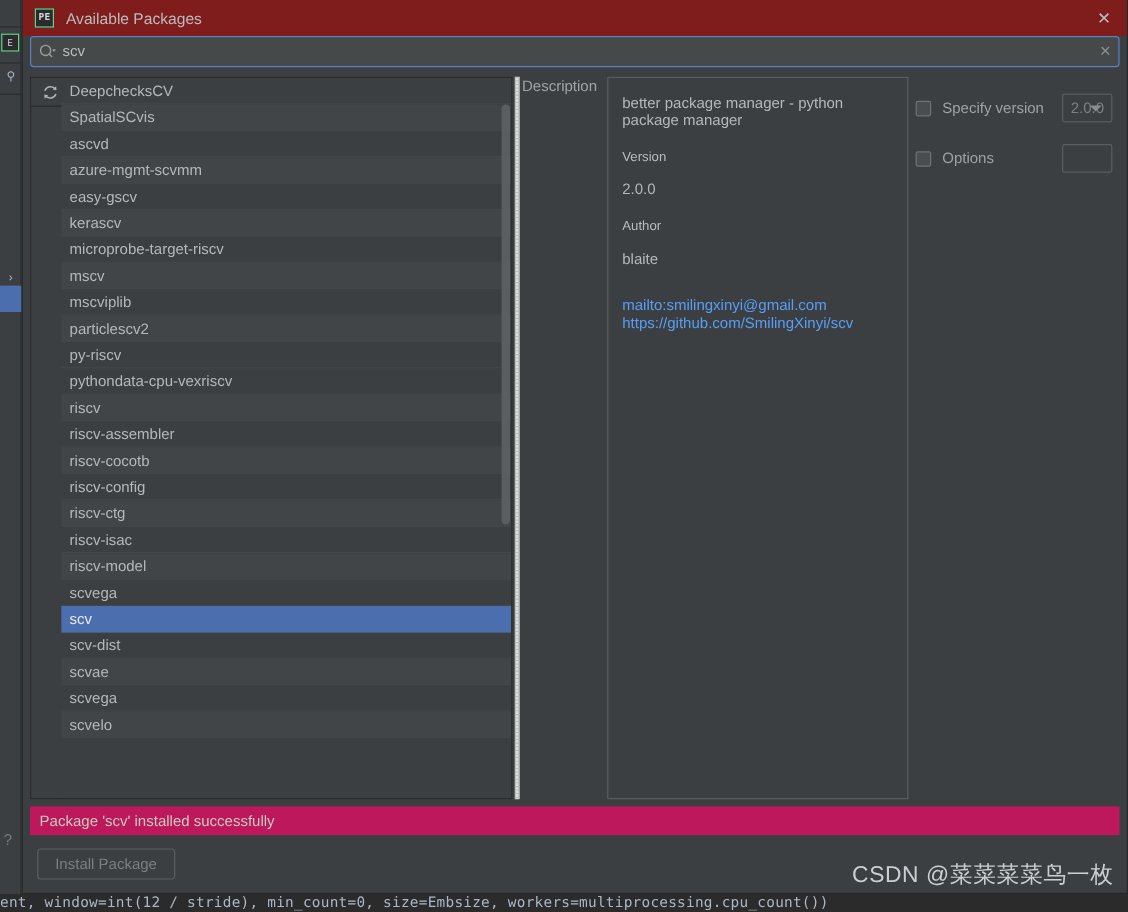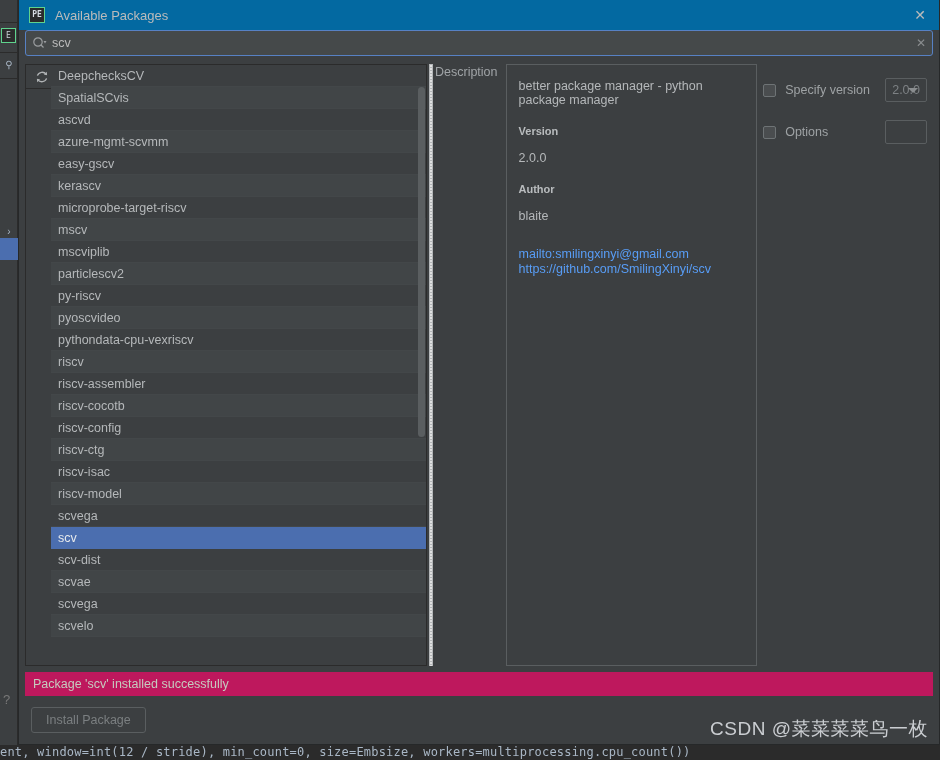--- a/index.html
+++ b/index.html
@@ -61,21 +61,21 @@
     background: #3c3f41;
     border: 1px solid #262829;
     border-top: none;
     display: flex; flex-direction: column;
   }
 
   
   #title-bar {
     position: relative;
     height: 30px; min-height: 30px;
-    background: #0369a1;
+    background: #7f1d1d;
     display: flex; align-items: center;
     padding: 0 6px 0 6px;
   }
   #app-icon {
     width: 16px; height: 16px; margin-left: 4px; margin-right: 10px;
     border: 1px solid #5fd38d; background: #2b2b2b;
     color: #d6dbe2; font-size: 8px; line-height: 14px; text-align: center;
     font-family: "DejaVu Sans Mono", monospace; font-weight: bold;
     flex: 0 0 auto;
   }
@@ -216,21 +216,21 @@
     border: 1px solid #5a5e60;
     background: #3c3f41;
     padding: 14px 12px 10px 12px;
     overflow: hidden;
     min-height: 0;
   }
   .desc-summary {
     color: #b5b8ba; font-size: 12.5px; margin-bottom: 18px;
   }
   .desc-label {
-    color: #b9bcbe; font-size: 11px; font-weight: bold;
+    color: #b9bcbe; font-size: 11px; font-weight: normal;
     margin-bottom: 14px;
     margin-top: 12px;
   }
   .desc-value {
     color: #b5b8ba; font-size: 12.5px; margin-bottom: 18px;
   }
   .desc-links { margin-top: 24px; }
   .desc-link {
     display: block;
     color: #589df6; font-size: 12.5px; line-height: 15px;
@@ -384,21 +384,20 @@
             <div class="pkg-row alt">SpatialSCvis</div>
             <div class="pkg-row">ascvd</div>
             <div class="pkg-row alt">azure-mgmt-scvmm</div>
             <div class="pkg-row">easy-gscv</div>
             <div class="pkg-row alt">kerascv</div>
             <div class="pkg-row">microprobe-target-riscv</div>
             <div class="pkg-row alt">mscv</div>
             <div class="pkg-row">mscviplib</div>
             <div class="pkg-row alt">particlescv2</div>
             <div class="pkg-row">py-riscv</div>
-            <div class="pkg-row alt">pyoscvideo</div>
             <div class="pkg-row">pythondata-cpu-vexriscv</div>
             <div class="pkg-row alt">riscv</div>
             <div class="pkg-row">riscv-assembler</div>
             <div class="pkg-row alt">riscv-cocotb</div>
             <div class="pkg-row">riscv-config</div>
             <div class="pkg-row alt">riscv-ctg</div>
             <div class="pkg-row">riscv-isac</div>
             <div class="pkg-row alt">riscv-model</div>
             <div class="pkg-row">scvega</div>
             <div class="pkg-row alt selected">scv</div>

